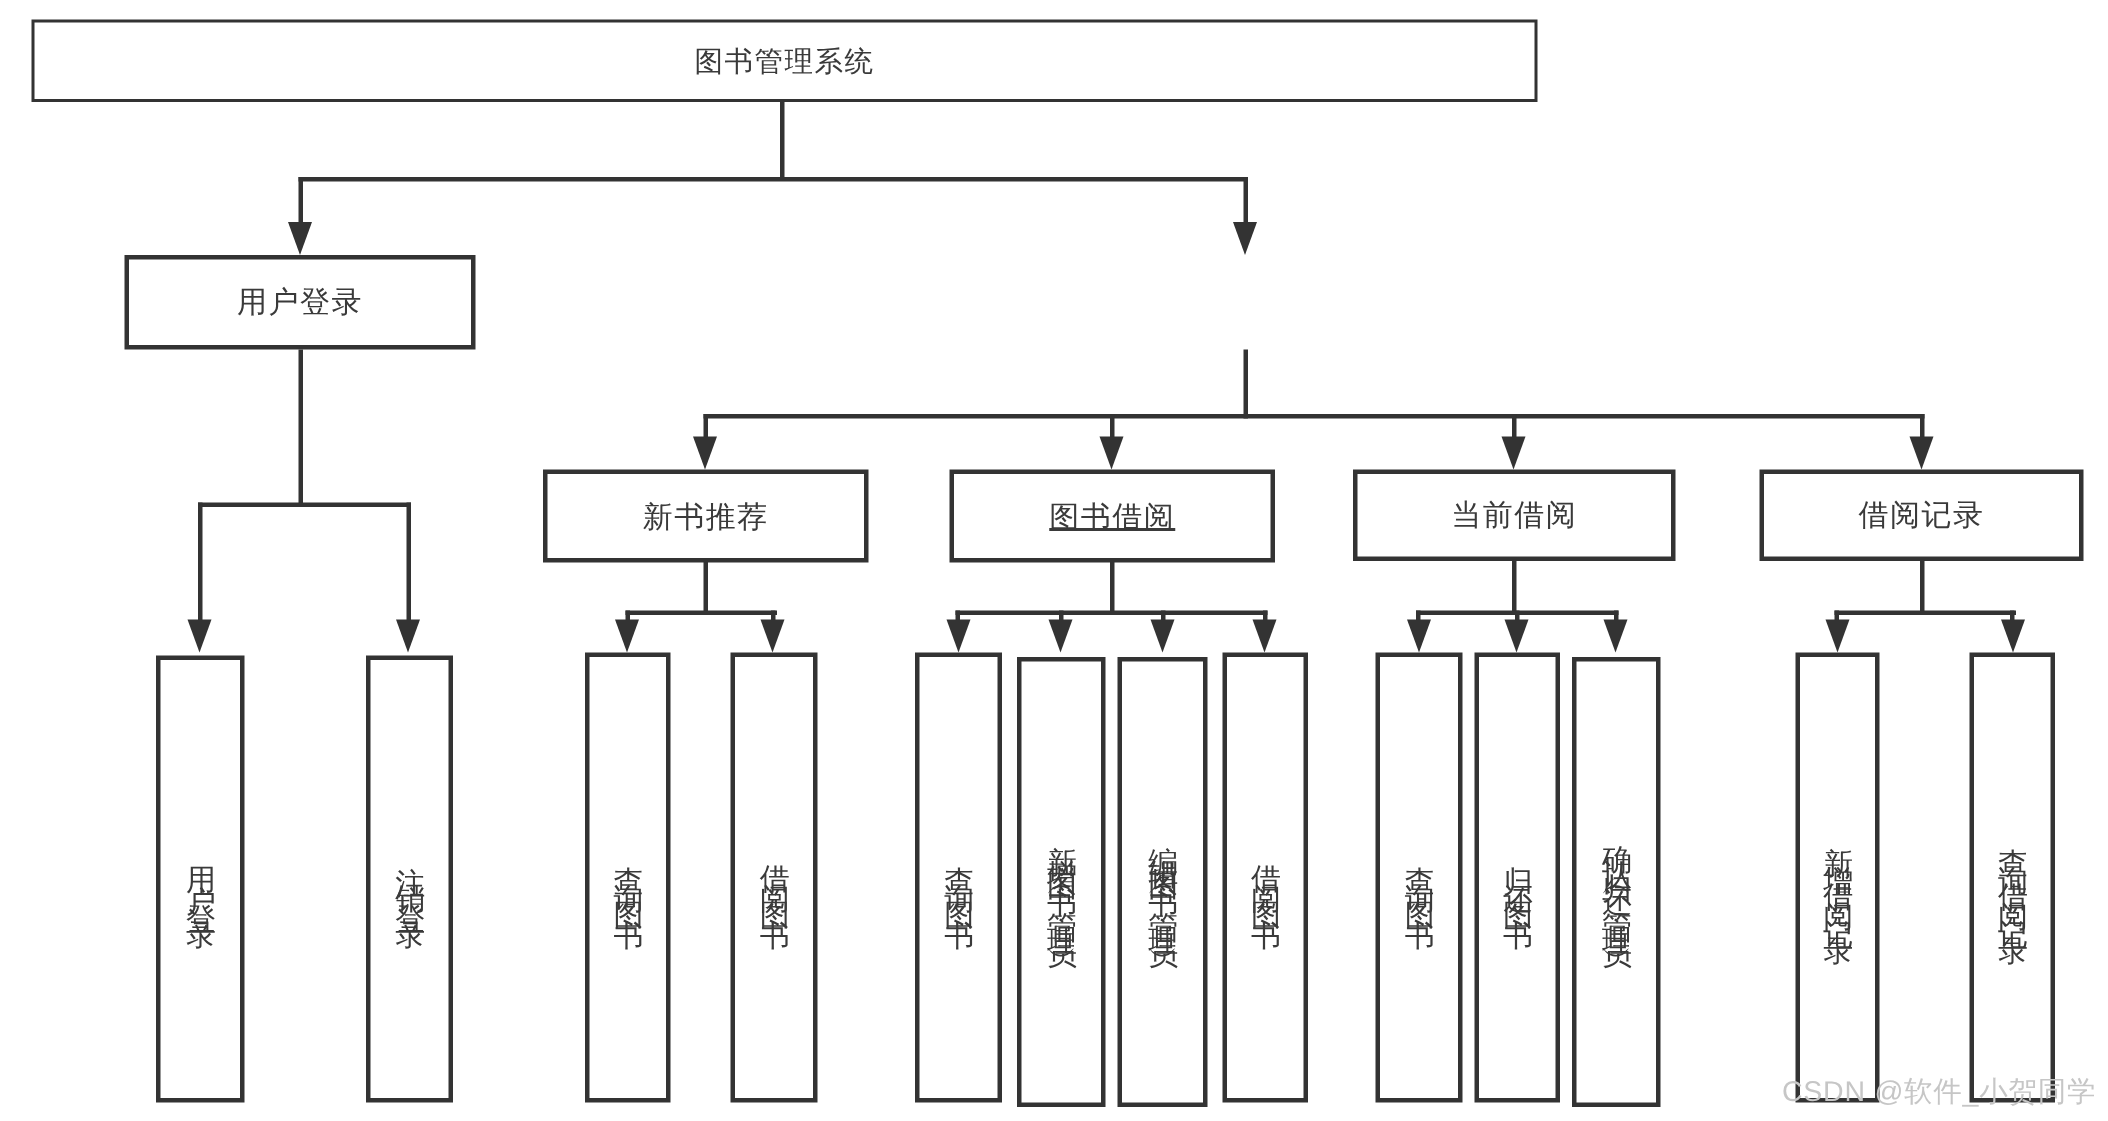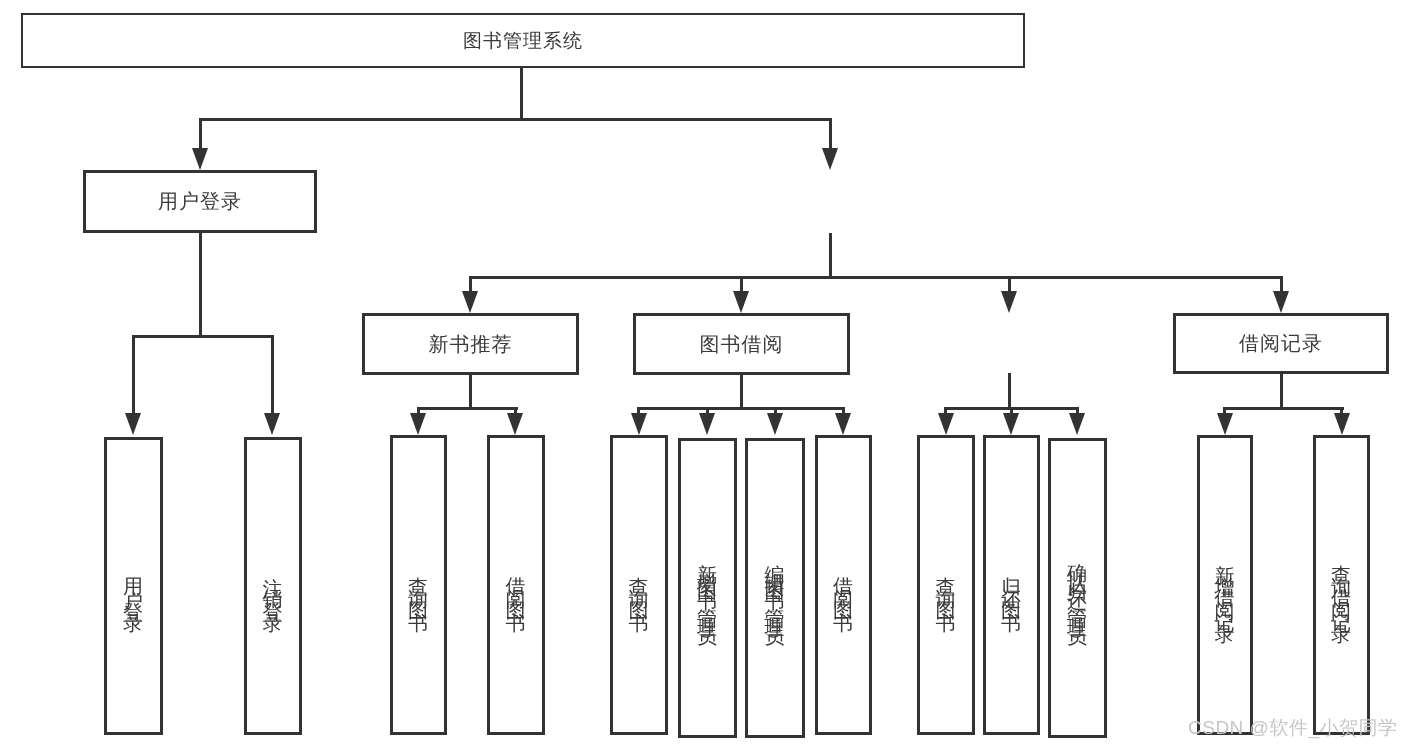--- a/index.html
+++ b/index.html
@@ -62,22 +62,23 @@
 
 <div id="canvas">
 
   <div class="node root" style="left:21px;top:13px;width:1004px;height:55px;">图书管理系统</div>
 
   <div class="node" style="left:83px;top:170px;width:234px;height:63px;">用户登录</div>
 
 
   <div class="node" style="left:362px;top:313px;width:217px;height:62px;">新书推荐</div>
 
-  <div class="node" style="left:633px;top:313px;width:217px;height:62px;">图书借阅</div>
+  <div class="node" style="left:633px;top:313px;width:217px;height:62px;text-decoration:underline;">图书借阅</div>
 
+  <div class="node" style="left:902px;top:313px;width:215px;height:61px;">当前借阅</div>
 
   <div class="node" style="left:1173px;top:313px;width:216px;height:61px;">借阅记录</div>
 
   <div class="vnode" style="left:104px;top:437px;width:59px;height:298px;">
     <span>用户登录</span>
   </div>
 
   <div class="vnode" style="left:244px;top:437px;width:58px;height:298px;">
     <span>注销登录</span>
   </div>

